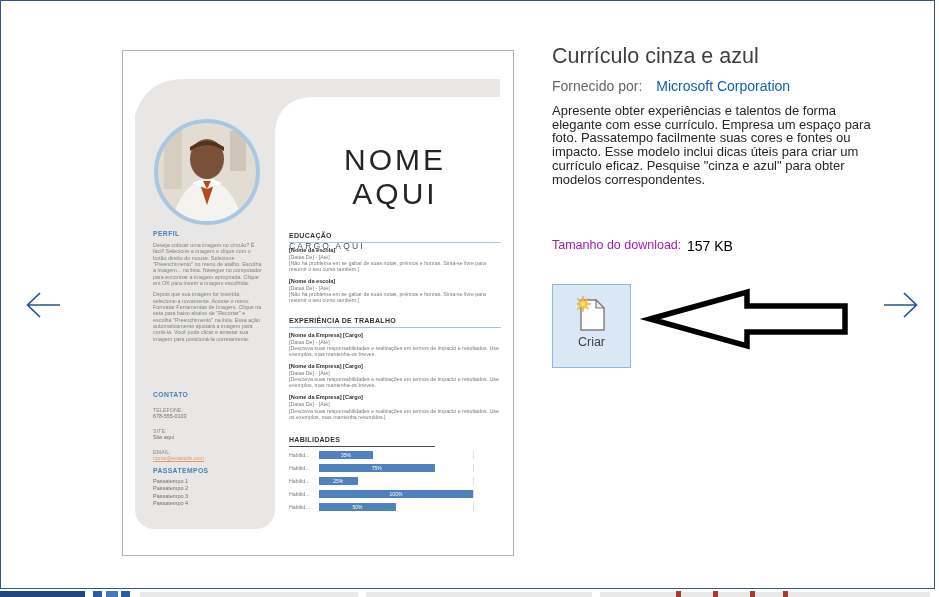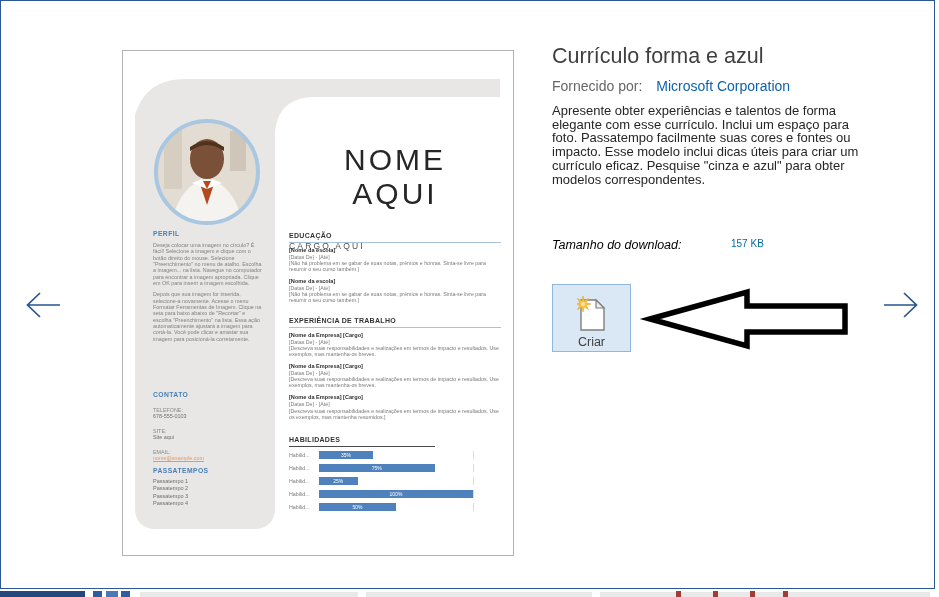--- a/index.html
+++ b/index.html
@@ -53,25 +53,25 @@
   .skill-track { width:154px; height:8px; position:relative; border-right:1px solid #dcdcdc; flex:none; }
   .skill-bar { height:8px; background:#4f81bd; color:#fff; font-size:5px;
                text-align:center; line-height:8.5px; overflow:hidden; }
 
   
   .page-title { position:absolute; left:552px; top:44px; font-size:21.5px; color:#3f3f3f; }
   .provided-row { position:absolute; left:552px; top:78px; font-size:14px; color:#666; }
   .provider-link { color:#0e62ab; margin-left:14px; cursor:pointer; }
   .desc { position:absolute; left:552px; top:104px; width:375px; font-size:13px;
           line-height:13.7px; color:#262626; }
-  .download-row { position:absolute; left:552px; top:238px; font-size:12.5px; color:#000000;font-style:italic; }
-  .download-value { position:absolute; left:687px; top:238px; font-size:10px; color:#0369a1;margin-left:44px; }
+  .download-row { position:absolute; left:552px; top:238px; font-size:12.5px; color:#a21caf; }
+  .download-value { position:absolute; left:687px; top:238px; font-size:14px; color:#000000; }
 
   .create-btn {
-    position:absolute; left:552px; top:284px; width:79px; height:68px;
+    position:absolute; left:552px; top:284px; width:79px; height:84px;
     background:#dae8f5; border:1px solid #8fb8de; box-sizing:border-box;
     display:flex; flex-direction:column; align-items:center; cursor:pointer;
   }
   .create-btn .icon-wrap { position:relative; margin-top:11px; width:30px; height:36px; }
   .create-btn .btn-label { font-size:12.5px; color:#404040; margin-top:3px; }
 
   .overlay-svg { position:absolute; left:0; top:0; pointer-events:none; }
   .nav-arrow { position:absolute; cursor:pointer; }
 
   
@@ -201,29 +201,29 @@
     </div>
     <div class="skill-row">
       <div class="skill-label">Habilid...</div>
       <div class="skill-track">
         <div class="skill-bar" style="width: 50%;">50%</div>
       </div>
     </div>
   </div>
 </div>
 
-<div class="page-title">Currículo forma e azul</div>
+<div class="page-title">Currículo cinza e azul</div>
 
 <div class="provided-row">
   <span>Fornecido por:</span><span class="provider-link">Microsoft Corporation</span>
 </div>
 
 <div class="desc">
   <div>Apresente obter experiências e talentos de forma</div>
-  <div>elegante com esse currículo. Inclui um espaço para</div>
+  <div>elegante com esse currículo. Empresa um espaço para</div>
   <div>foto. Passatempo facilmente suas cores e fontes ou</div>
   <div>impacto. Esse modelo inclui dicas úteis para criar um</div>
   <div>currículo eficaz. Pesquise "cinza e azul" para obter</div>
   <div>modelos correspondentes.</div>
 </div>
 
 <div class="download-row">Tamanho do download:</div>
 <div class="download-value">157 KB</div>
 
 <div class="create-btn">

